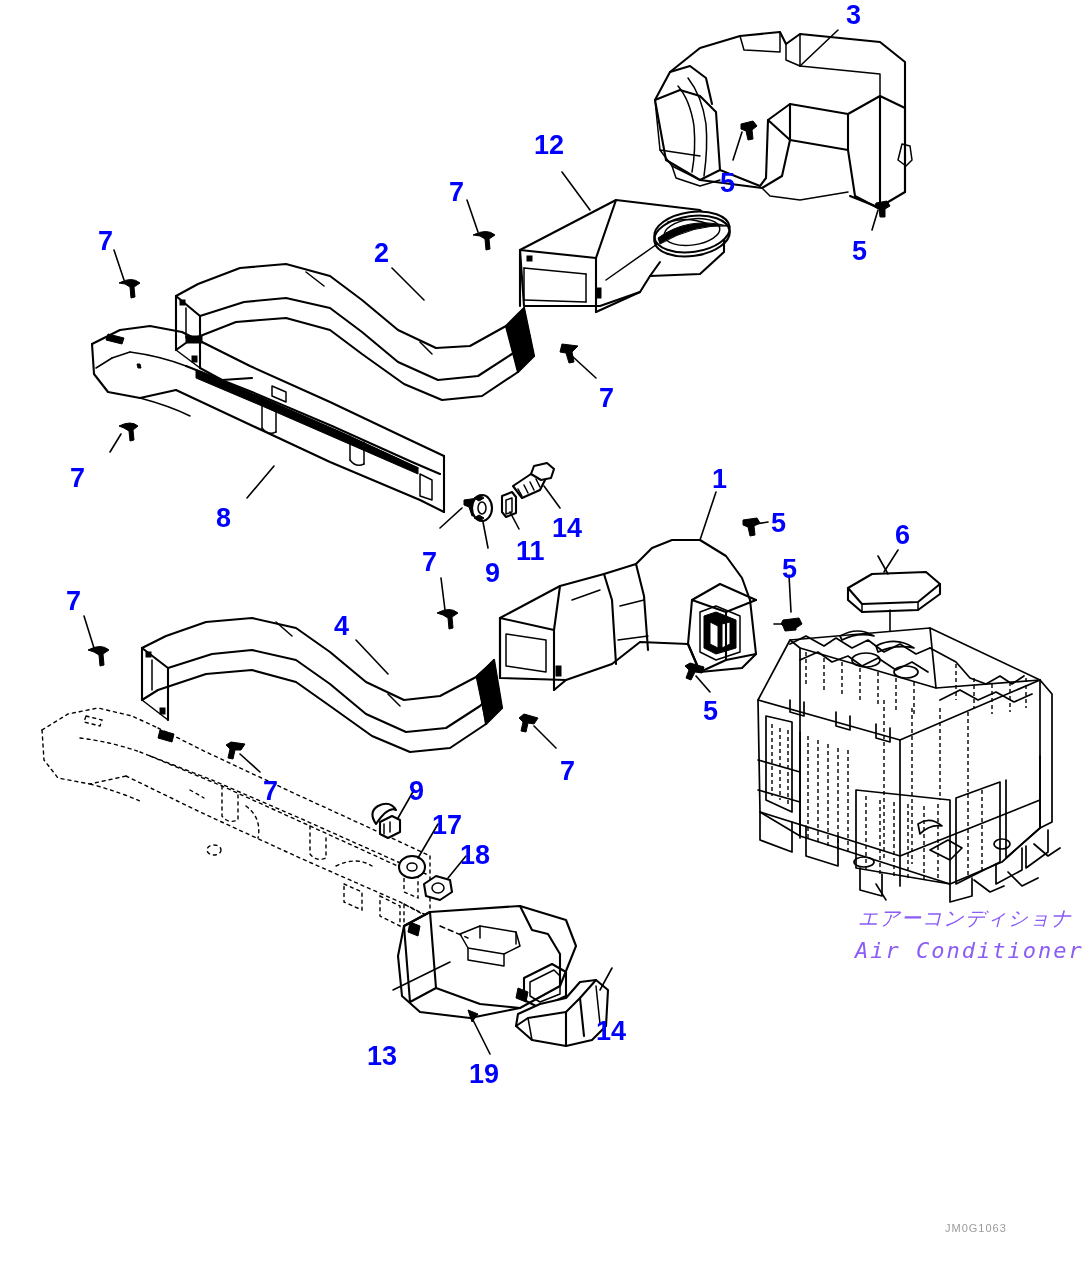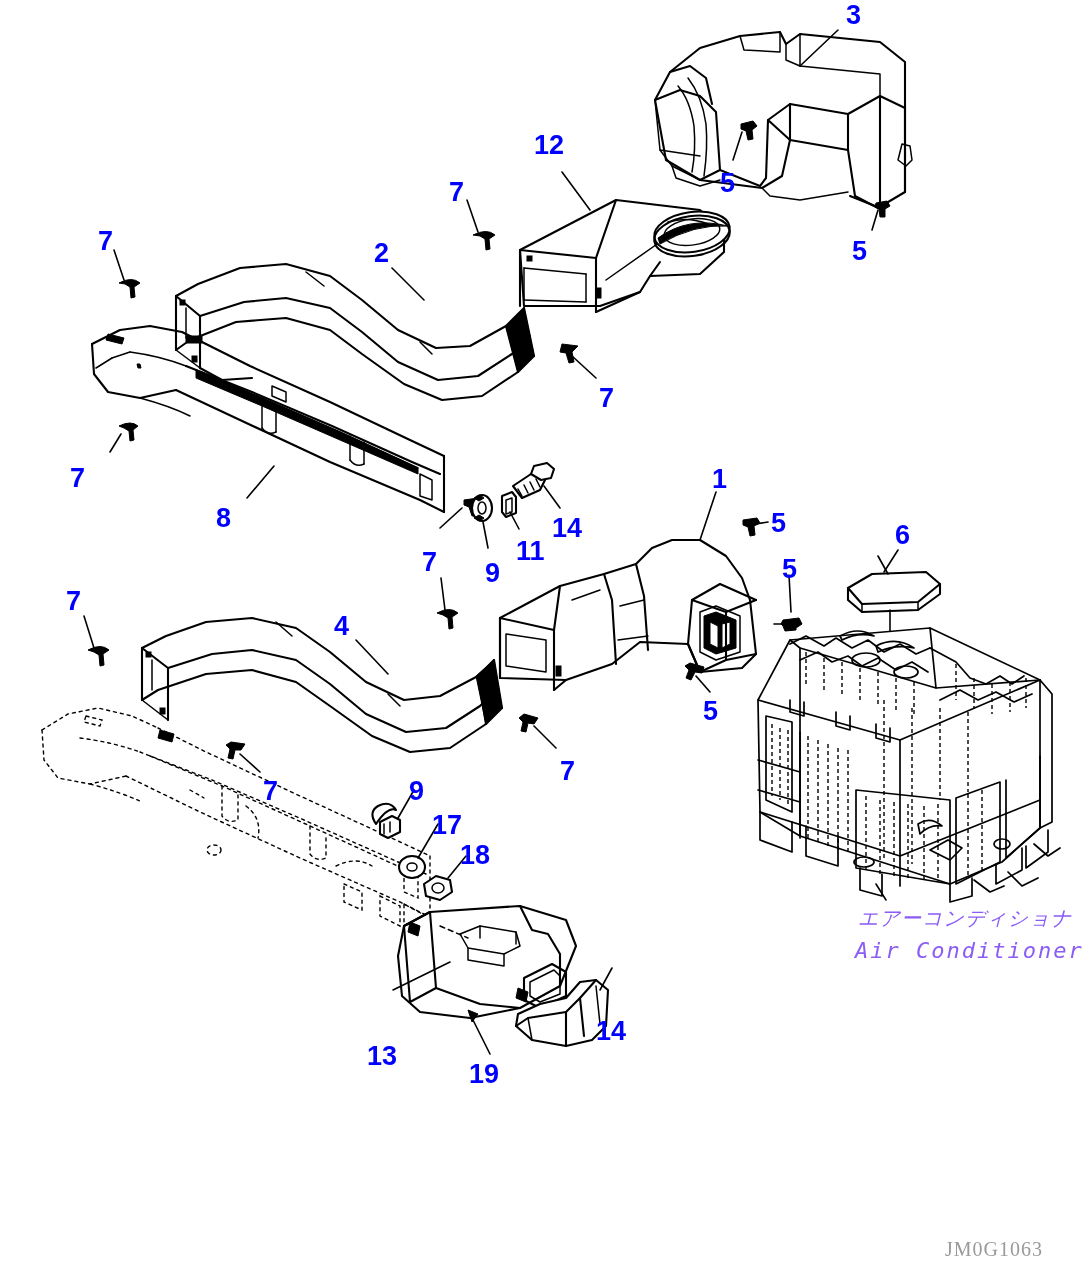--- a/index.html
+++ b/index.html
@@ -6,22 +6,22 @@
   body{width:1090px;height:1270px;font-family:"Liberation Sans",sans-serif;overflow:hidden;}
   #stage{position:relative;width:1090px;height:1270px;background:#fff;}
   #art{position:absolute;left:0;top:0;width:1090px;height:1270px;}
   .lbl{position:absolute;color:#0000ff;font-family:"Liberation Sans",sans-serif;
        font-weight:bold;font-size:27px;line-height:27px;letter-spacing:0px;
        user-select:none;white-space:nowrap;}
   .cap{position:absolute;color:#8b5cf6;font-family:"DejaVu Sans Mono",monospace;
        white-space:nowrap;font-style:italic;}
   .cap-jp{font-size:20px;letter-spacing:1px;}
   .cap-en{font-size:22px;letter-spacing:2px;}
-  .code{position:absolute;color:#9a9a9a;font-family:Liberation Serif, serif;
-        font-size:20px;letter-spacing:1px;white-space:nowrap;margin-top:16px;}
+  .code{position:absolute;color:#9a9a9a;font-family:Liberation Sans, sans-serif;
+        font-size:11px;letter-spacing:1px;white-space:nowrap;}
 </style>
 </head>
 <body>
 
 <div id="stage">
 
   <svg id="art" viewBox="0 0 1090 1270" xmlns="http://www.w3.org/2000/svg">
     <defs>
       <style>
         .s{fill:none;stroke:#000;stroke-width:2.1;stroke-linejoin:round;stroke-linecap:round;}

